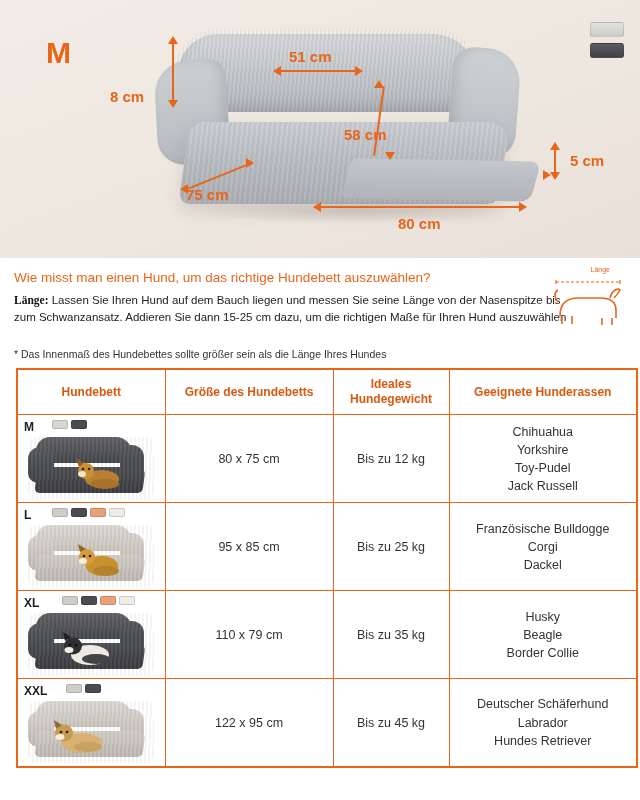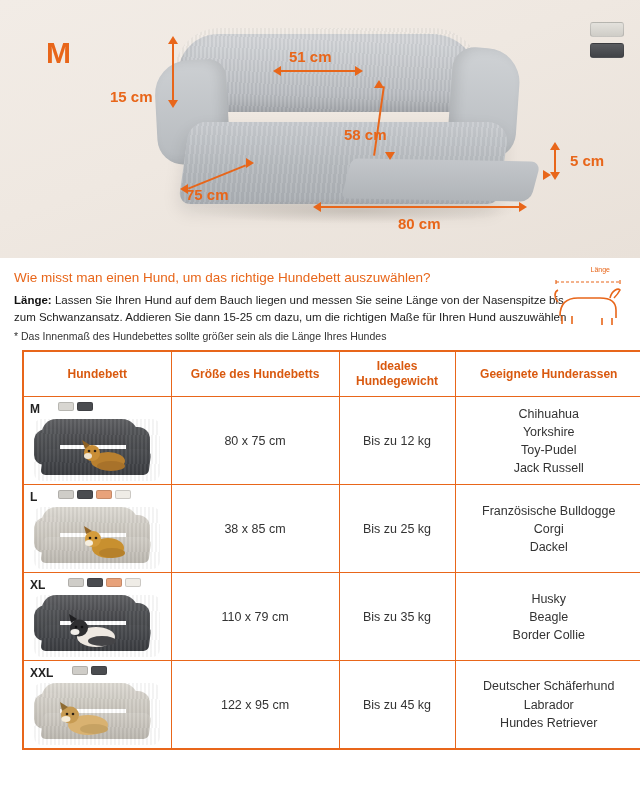--- a/index.html
+++ b/index.html
@@ -172,45 +172,45 @@
     font-size: 13.5px;
     font-weight: normal;
     margin-bottom: 7px;
   }
   .info-body {
     font-size: 11.5px;
     color: #222;
     line-height: 1.45;
     max-width: 560px;
   }
-  .info-body b { color: #111; }
+  .info-body b { color: #111; font-family: Liberation Serif, serif; }
   .info-note {
     font-size: 10.5px;
     color: #333;
-    margin-top: 5px;
+    margin-top: 23px;
   }
 
   .dog-sketch {
     position: absolute;
     right: 16px;
     top: 272px;
     width: 72px;
     height: 56px;
   }
   .dog-sketch-label {
     position: absolute;
     right: 30px;
     top: 266px;
     font-size: 7px;
     color: #e8661a;
   }
 
   
   .table-wrap {
-    padding: 4px 10px 10px 22px;
+    padding: 4px 10px 10px 16px;
   }
   table.sizes {
     width: 620px;
     border-collapse: collapse;
     border: 2px solid #e8661a;
     table-layout: fixed;
   }
   table.sizes th {
     border: 1.5px solid #e8661a;
     color: #d9590f;
@@ -335,21 +335,21 @@
       <div class="bed-armL"></div>
       <div class="bed-armR"></div>
       <div class="bed-seat"></div>
       <div class="bed-flap"></div>
       <div class="bed-shadow"></div>
     </div>
 
     <div class="arrow-line arrow-v" style="left:172px; top:42px; height:62px;"></div>
     <div class="tip tip-u" style="left:168px; top:36px;"></div>
     <div class="tip tip-d" style="left:168px; top:100px;"></div>
-    <div class="dim" style="left:110px; top:88px;">15 cm</div>
+    <div class="dim" style="left:110px; top:88px;">8 cm</div>
 
     <div class="arrow-line arrow-h" style="left:280px; top:70px; width:76px;"></div>
     <div class="tip tip-l" style="left:273px; top:66px;"></div>
     <div class="tip tip-r" style="left:355px; top:66px;"></div>
     <div class="dim" style="left:289px; top:48px;">51 cm</div>
 
     <div class="arrow-line arrow-v" style="left:378px; top:86px; height:70px; transform:rotate(8deg);"></div>
     <div class="tip tip-u" style="left:374px; top:80px;"></div>
     <div class="tip tip-d" style="left:385px; top:152px;"></div>
     <div class="dim" style="left:344px; top:126px;">58 cm</div>
@@ -463,21 +463,21 @@
                 <ellipse cx="30" cy="29" rx="16" ry="10" fill="#c8902f"></ellipse>
                 <ellipse cx="15" cy="20" rx="8" ry="8" fill="#d49c3c"></ellipse>
                 <path d="M8 15 L6 7 L14 12 Z" fill="#936526"></path>
                 <ellipse cx="11" cy="24" rx="4" ry="3" fill="#f6efe0"></ellipse>
                 <circle cx="12" cy="19" r="1.3" fill="#281f16"></circle>
                 <circle cx="18" cy="19" r="1.3" fill="#281f16"></circle>
                 <ellipse cx="34" cy="34" rx="13" ry="5" fill="#b6812b"></ellipse>
               </svg>
             </span>
           </td>
-          <td>38 x 85 cm</td>
+          <td>95 x 85 cm</td>
           <td>Bis zu 25 kg</td>
           <td>
             <div class="breed-list">
               <div>Französische Bulldogge</div>
               <div>Corgi</div>
               <div>Dackel</div>
             </div>
           </td>
         </tr>
 

